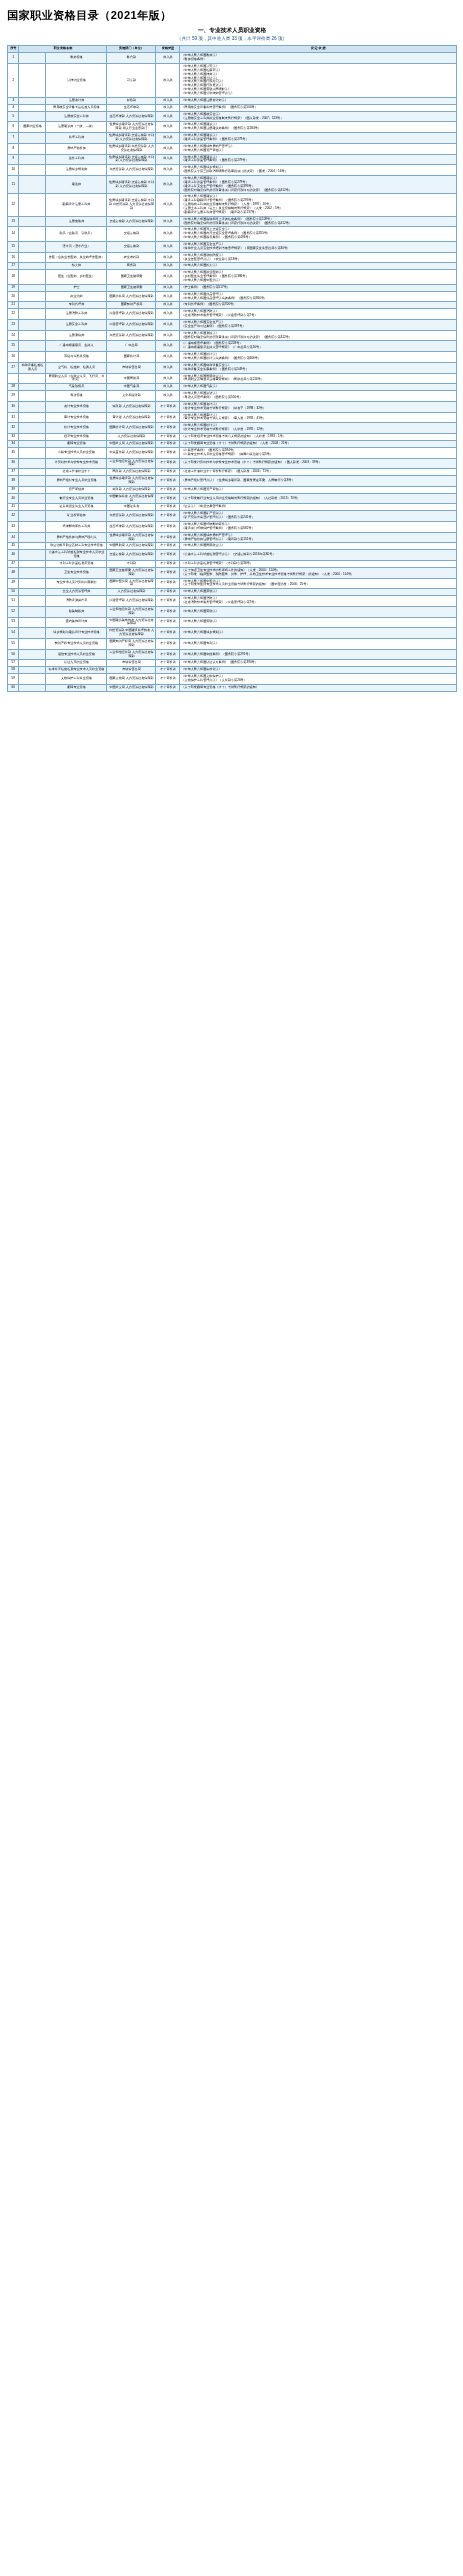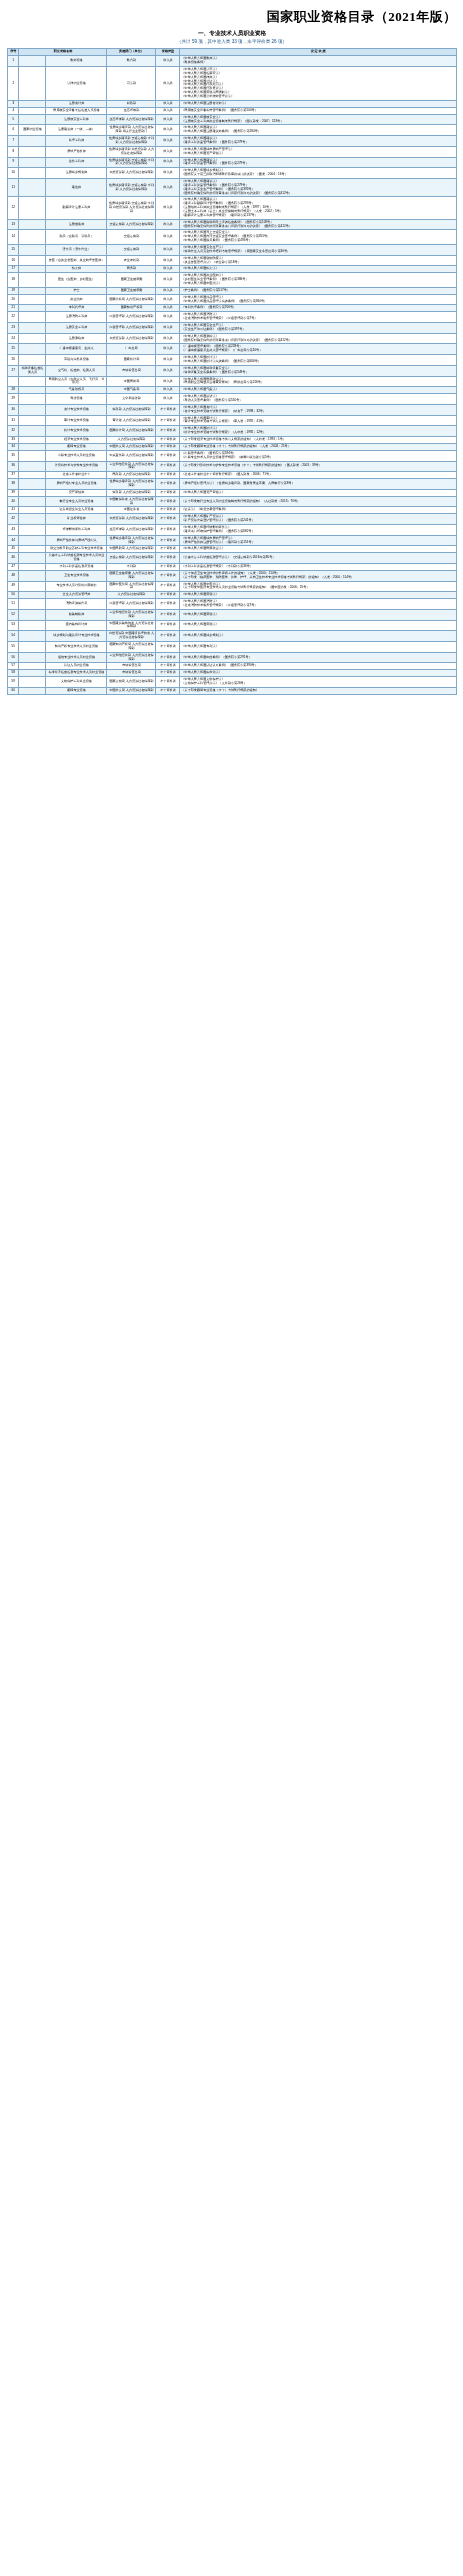--- a/index.html
+++ b/index.html
@@ -11,26 +11,26 @@
     width: 464px;
     font-family: "Liberation Sans", "DejaVu Sans", sans-serif;
     color: #000000;
   }
   .page {
     width: 464px;
     box-sizing: border-box;
     padding: 5.2px 7.2px 10.3px 7.2px;
   }
   .doc-title {
-    text-align: right;
-    font-size: 13px;
+    text-align: left;
+    font-size: 11px;
     font-weight: bold;
     letter-spacing: 0.5px;
     margin: 3.1px 0 4.1px 0;
-    font-family: Liberation Serif, serif;
+    font-family: Liberation Sans, sans-serif;
   }
   .section-title {
     text-align: center;
     font-size: 5.7px;
     font-weight: bold;
     margin: 2.1px 0 1px 0;
   }
   .section-sub {
     text-align: center;
     font-size: 4.6px;

